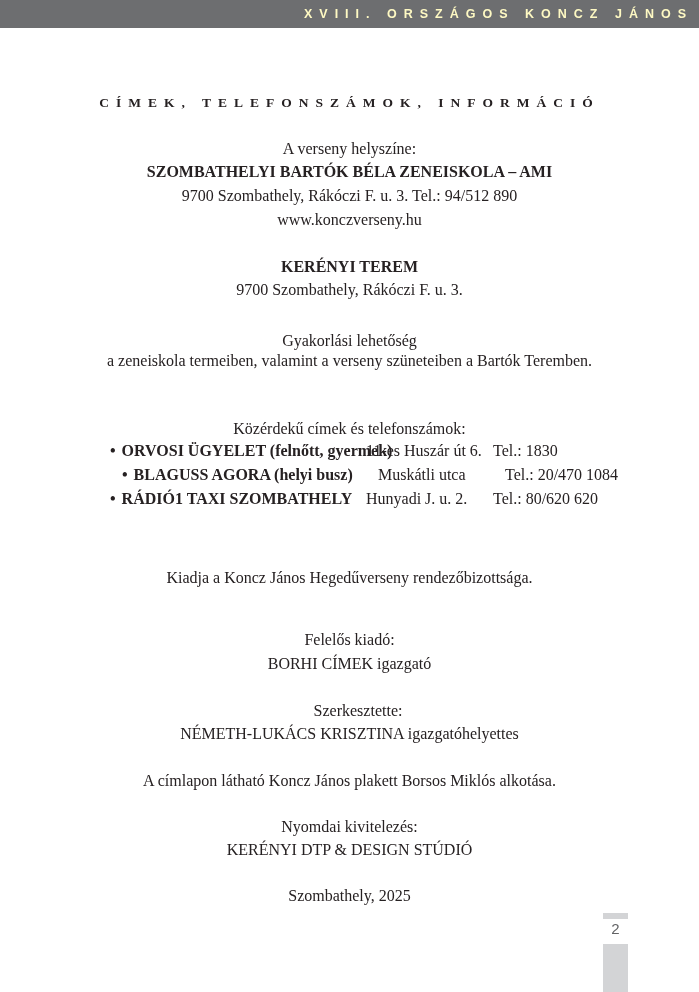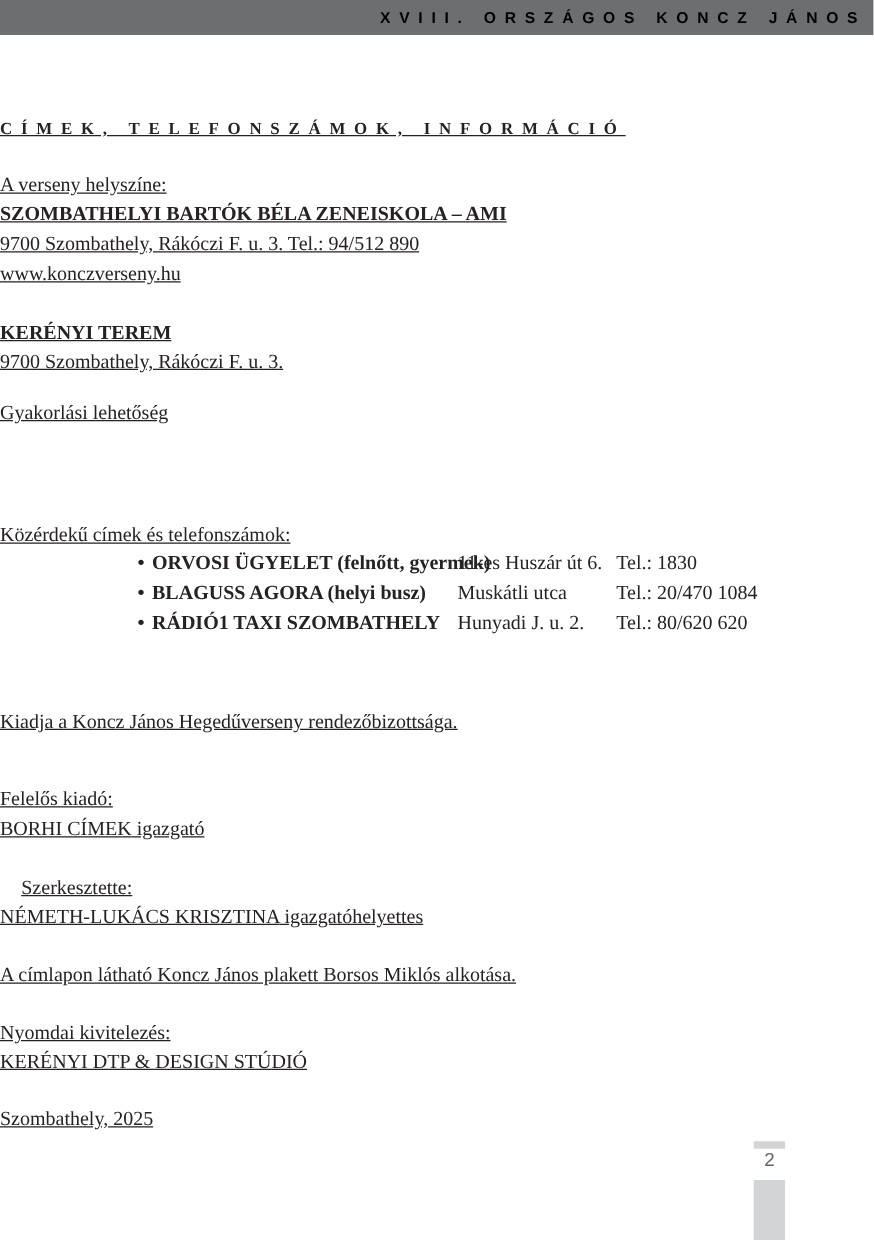--- a/index.html
+++ b/index.html
@@ -22,34 +22,34 @@
     top: 0; left: 0; right: 0;
     height: 28px;
     background: #6d6e70;
     text-align: right;
   }
   .header-bar .header-text {
     display: inline-block;
     font-family: "Liberation Sans", "DejaVu Sans", sans-serif;
     font-weight: bold;
     font-size: 12.5px;
-    color: #000000;
+    color: #fef9c3;
     letter-spacing: 7px;
     line-height: 28px;
     padding-right: 6px;
     white-space: nowrap;
   }
   
   .line {
     position: absolute;
     left: 0; right: 0;
+    text-align: center;
     font-size: 16px;
     line-height: 19px;
     white-space: nowrap;
-    text-decoration: underline;
   }
   .bold { font-weight: bold; }
   .doc-title {
     font-size: 13.5px;
     font-weight: bold;
     letter-spacing: 7px;
   }
   
   .contact-row {
     position: absolute;
@@ -87,25 +87,25 @@
     background: #d3d4d6;
   }
   
   .t-title     { top: 93px;  }
   .t-venue-intro { top: 139px; }
   .t-venue-name  { top: 162px; }
   .t-venue-addr  { top: 186px; }
   .t-venue-web   { top: 210px; }
   .t-hall-name   { top: 257px; }
   .t-hall-addr   { top: 280px; }
-  .t-practice-title { top: 321px; }
+  .t-practice-title { top: 331px; }
   .t-practice-text  { top: 351px; }
   .t-contacts-head  { top: 419px; }
   .t-row-0 { top: 441px; }
-  .t-row-1 { top: 465px; }
+  .t-row-1 { top: 465px; margin-left: 12px; }
   .t-row-2 { top: 489px; }
   .t-publisher  { top: 568px; }
   .t-resp-label { top: 630px; }
   .t-resp-name  { top: 654px; }
   .t-edit-label { top: 701px; padding-left: 17px; }
   .t-edit-name  { top: 724px; }
   .t-plaque     { top: 771px; }
   .t-print-label{ top: 817px; }
   .t-print-name { top: 840px; }
   .t-footer     { top: 886px; }
@@ -123,20 +123,21 @@
 
   <div class="line t-venue-intro">A verseny helyszíne:</div>
   <div class="line bold t-venue-name">SZOMBATHELYI BARTÓK BÉLA ZENEISKOLA – AMI</div>
   <div class="line t-venue-addr">9700 Szombathely, Rákóczi F. u. 3. Tel.: 94/512 890</div>
   <div class="line t-venue-web">www.konczverseny.hu</div>
 
   <div class="line bold t-hall-name">KERÉNYI TEREM</div>
   <div class="line t-hall-addr">9700 Szombathely, Rákóczi F. u. 3.</div>
 
   <div class="line t-practice-title">Gyakorlási lehetőség</div>
+  <div class="line t-practice-text">a zeneiskola termeiben, valamint a verseny szüneteiben a Bartók Teremben.</div>
 
   <div class="line t-contacts-head">Közérdekű címek és telefonszámok:</div>
 
   <div class="contact-row t-row-0">
     <span class="contact-name"><span class="bullet-glyph">•</span><span>ORVOSI ÜGYELET (felnőtt, gyermek)</span></span>
     <span class="contact-addr">11-es Huszár út 6.</span>
     <span class="contact-phone">Tel.: 1830</span>
   </div>
   <div class="contact-row t-row-1">
     <span class="contact-name"><span class="bullet-glyph">•</span><span>BLAGUSS AGORA (helyi busz)</span></span>

